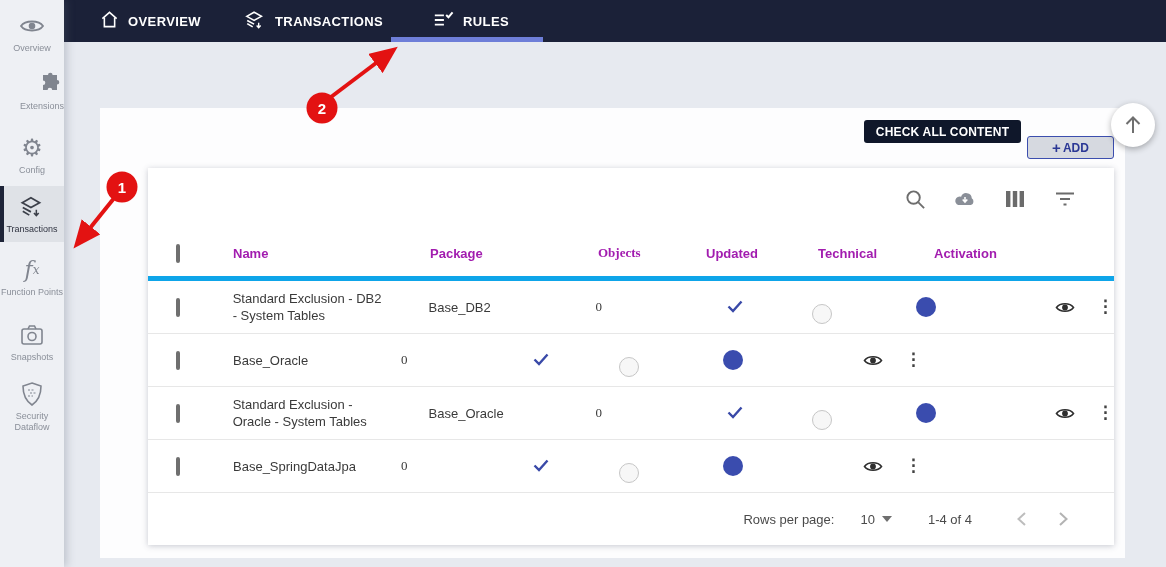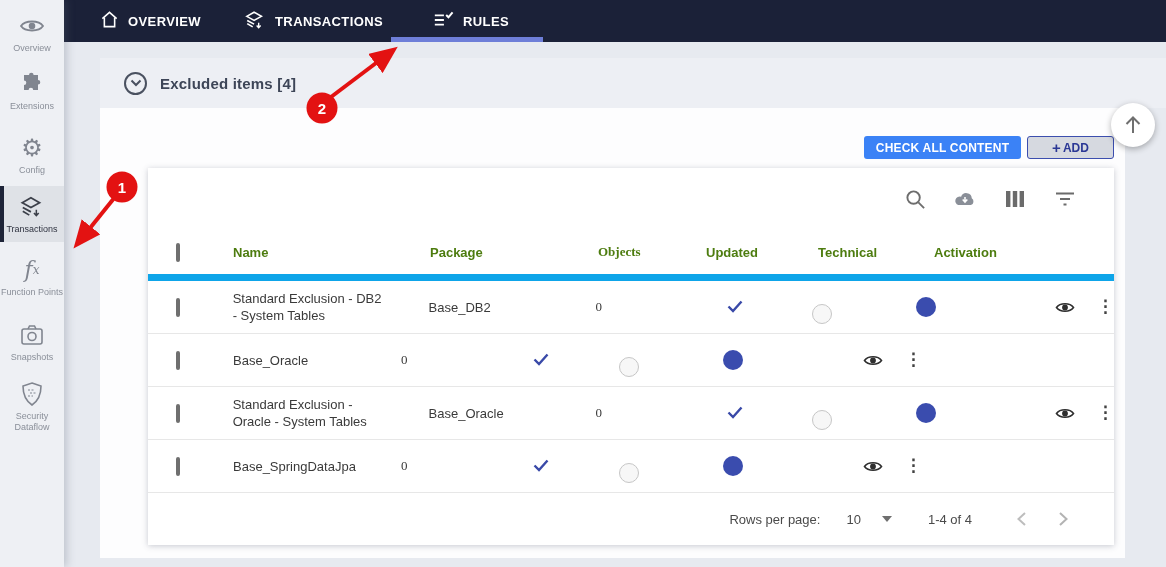--- a/index.html
+++ b/index.html
@@ -33,39 +33,39 @@
   .section-strip { position:absolute; left:100px; top:58px; width:1066px; height:50px; background:#edeff4;
                    display:flex; align-items:center; z-index:1; }
   .collapse-btn { margin-left:24px; width:23px; height:23px; border-radius:50%; border:2px solid #4a5160;
                   display:flex; align-items:center; justify-content:center; cursor:pointer; color:#4a5160; background:transparent; }
   .section-title { margin-left:13px; font-size:15px; font-weight:bold; color:#3d4557; letter-spacing:.2px; }
 
   
   .white-panel { position:absolute; left:100px; top:108px; width:1025px; height:450px; background:#fdfdfe; z-index:1; }
 
   
-  .btn-check { position:absolute; left:864px; top:136px; width:157px; height:23px; background:#3b82f6; color:#fff;
+  .btn-check { position:absolute; left:864px; top:120px; width:157px; height:23px; background:#0f172a; color:#fff;
                border:none; border-radius:3px; font-family:inherit; font-size:12px; font-weight:bold; letter-spacing:.2px;
                cursor:pointer; z-index:2; }
   .btn-add { position:absolute; left:1027px; top:136px; width:87px; height:23px; background:#d6d9e0; color:#2a3795;
              border:1px solid #3c4eae; border-radius:3px; font-family:inherit; font-size:12px; font-weight:bold;
              display:flex; align-items:center; justify-content:center; gap:2px; cursor:pointer; z-index:2; }
   .btn-add .plus { font-size:15px; font-weight:bold; line-height:1; }
   .scroll-top { position:absolute; left:1111px; top:103px; width:44px; height:44px; border-radius:50%; background:#fff;
                 box-shadow:0 2px 6px rgba(0,0,0,.3); display:flex; align-items:center; justify-content:center;
                 cursor:pointer; z-index:2; border:none; }
 
   
   .card { position:absolute; left:148px; top:168px; width:966px; height:377px; background:#fff;
           box-shadow:0 1px 6px rgba(60,70,90,.28); z-index:2; display:flex; flex-direction:column; }
   .card-toolbar { height:62px; display:flex; align-items:center; justify-content:flex-end; gap:28px; padding-right:38px; }
   .tool-icon { width:22px; height:22px; display:flex; align-items:center; justify-content:center; cursor:pointer; }
 
   .thead, .trow { display:flex; align-items:center; }
-  .thead { height:51px; border-bottom:7px solid #0ea5e9; font-size:13px; font-weight:bold; color:#4d7c0f; }
+  .thead { height:51px; border-bottom:5px solid #0ea5e9; font-size:13px; font-weight:bold; color:#a21caf; }
   .trow { height:53px; border-bottom:1px solid #e7e7e7; font-size:13px; color:#3a3a3a; }
   .col-check { width:85px; padding-left:28px; }
   .col-name { width:197px; }
   .col-name .nm { max-width:150px; line-height:17px; }
   .col-package { width:168px; }
   .col-objects { width:108px;font-family:Liberation Serif, serif; }
   .col-updated { width:112px; }
   .col-technical { width:116px; }
   .col-activation { width:120px; }
   .col-actions { flex:1; display:flex; align-items:center; gap:22px; padding-left:6px; }
@@ -75,21 +75,21 @@
   .toggle .thumb { position:absolute; top:-3px; width:20px; height:20px; border-radius:50%; }
   .toggle.off .thumb { left:-2px; background:#f7f7f7; border:1px solid #c6c6c6; }
   .toggle.on .thumb { right:-2px; background:#3a4cae; }
   .col-technical .toggle { margin-left:0; }
   .col-activation .toggle { margin-left:4px; }
   .eye-btn { width:20px; height:14px; display:flex; align-items:center; justify-content:center; cursor:pointer; }
   .kebab { font-size:17px; font-weight:bold; color:#424242; cursor:pointer; letter-spacing:0; line-height:14px; }
 
   .tfoot { height:52px; display:flex; align-items:center; justify-content:flex-end; font-size:13px; color:#4a4a4a; }
   .rpp-label { margin-right:26px; }
-  .rpp-value { display:flex; align-items:center; gap:21px; cursor:pointer; margin-right:36px; }
+  .rpp-value { display:flex; align-items:center; gap:7px; cursor:pointer; margin-right:36px; }
   .caret-down { width:0; height:0; border-left:5px solid transparent; border-right:5px solid transparent;
                 border-top:6px solid #6f6f6f; }
   .range { margin-right:32px; }
   .page-chev { width:34px; display:flex; justify-content:center; cursor:default; margin-right:8px; }
   .tfoot .last { margin-right:34px; }
 
   
   .annot { position:absolute; left:0; top:0; width:1166px; height:567px; z-index:9; pointer-events:none; }
   .annot text { font-size:15px; font-weight:bold; fill:#fff; font-family:"Liberation Sans", sans-serif; }
 </style>
@@ -134,21 +134,21 @@
   <div class="sidebar">
     <div class="s-item" style="height:50px;margin-top:8px;">
       <span class="s-icon">
         <svg width="26" height="18" viewBox="0 0 26 18" fill="none" stroke="currentColor" stroke-width="1.8">
           <path d="M2 9 C6 3, 20 3, 24 9 C20 15, 6 15, 2 9 Z"></path>
             <circle cx="13" cy="9" r="2.4" fill="currentColor"></circle>
         </svg>
       </span>
       <span class="s-label">Overview</span>
     </div>
-    <div class="s-item" style="height:66px;">
+    <div class="s-item" style="height:66px;align-items:flex-end;">
       <span class="s-icon">
         <svg width="24" height="24" viewBox="0 0 24 24" fill="#80858f">
           <path d="M9 3 a2.3 2.3 0 0 1 4.6 0 H18 v5 a2.3 2.3 0 0 1 0 4.6 V18 h-4.8 a2.3 2.3 0 0 0 -4.6 0 H4 v-5 a2.3 2.3 0 0 0 0 -4.6 V3 Z"></path>
         </svg>
       </span>
       <span class="s-label">Extensions</span>
     </div>
     <div class="s-item" style="height:62px;">
       <span class="s-icon gear-glyph">⚙</span>
       <span class="s-label">Config</span>
@@ -182,28 +182,20 @@
       <span class="s-icon">
         <svg width="24" height="26" viewBox="0 0 24 26" fill="none" stroke="currentColor" stroke-width="1.6">
           <path d="M12 2 L21 5 C21 14 18 20 12 24 C6 20 3 14 3 5 Z"></path>
           <path d="M8 9 h6 M10 12 h6 M8 15 h5" stroke-width="1.2" stroke-dasharray="2 1.5"></path>
         </svg>
       </span>
       <span class="s-label">Security Dataflow</span>
     </div>
   </div>
 
-  <div class="section-strip">
-    <button class="collapse-btn">
-      <svg width="12" height="8" viewBox="0 0 12 8" fill="none" stroke="currentColor" stroke-width="2">
-        <path d="M1.5 1.5 L6 6 L10.5 1.5"></path>
-      </svg>
-    </button>
-    <span class="section-title">Excluded items [4]</span>
-  </div>
 
   <div class="white-panel"></div>
 
   <button class="btn-check">CHECK ALL CONTENT</button>
   <button class="btn-add">
     <span class="plus">+</span>
     <span>ADD</span>
   </button>
   <button class="scroll-top">
     <svg width="20" height="22" viewBox="0 0 20 22" fill="none" stroke="#6f6f6f" stroke-width="2">

